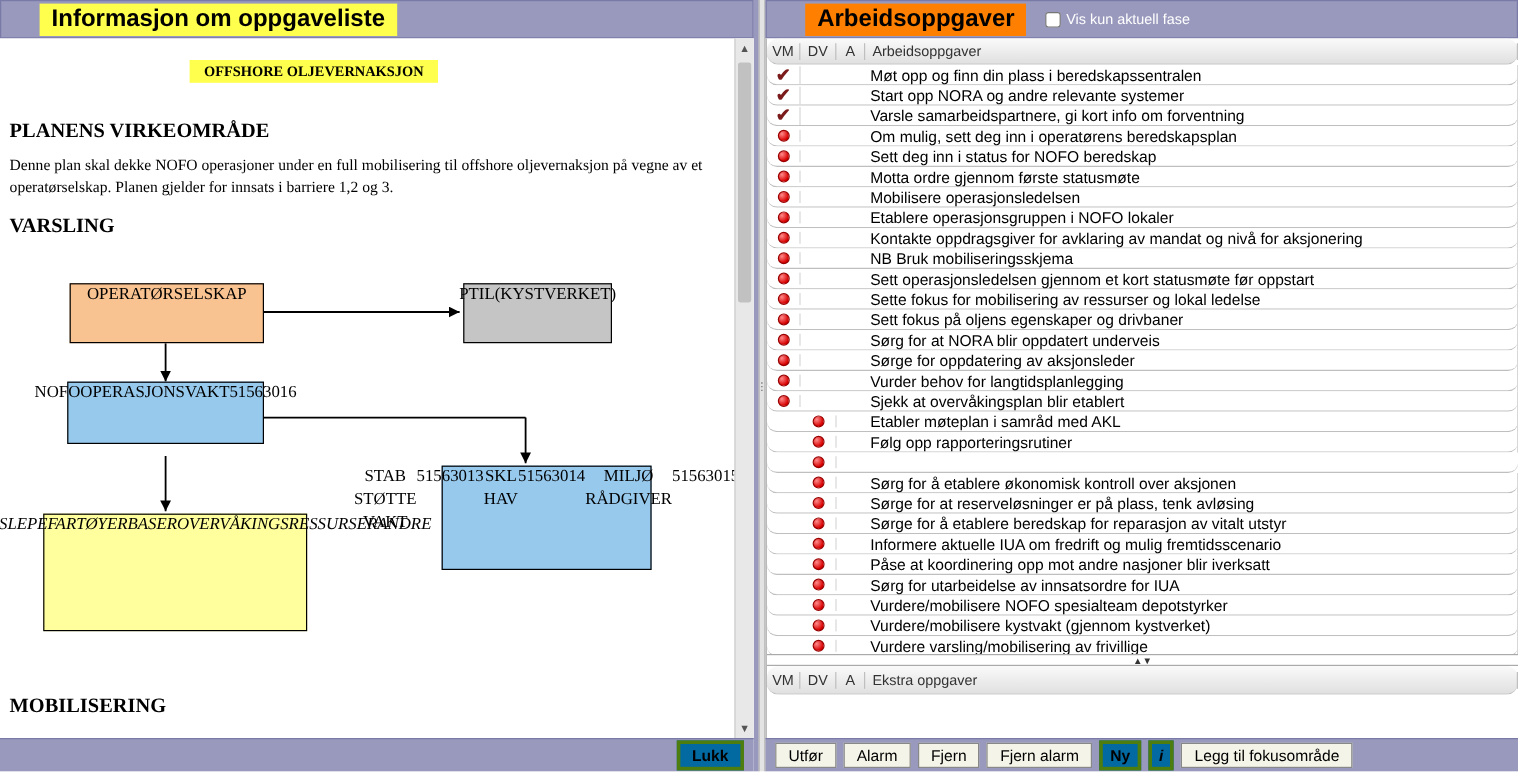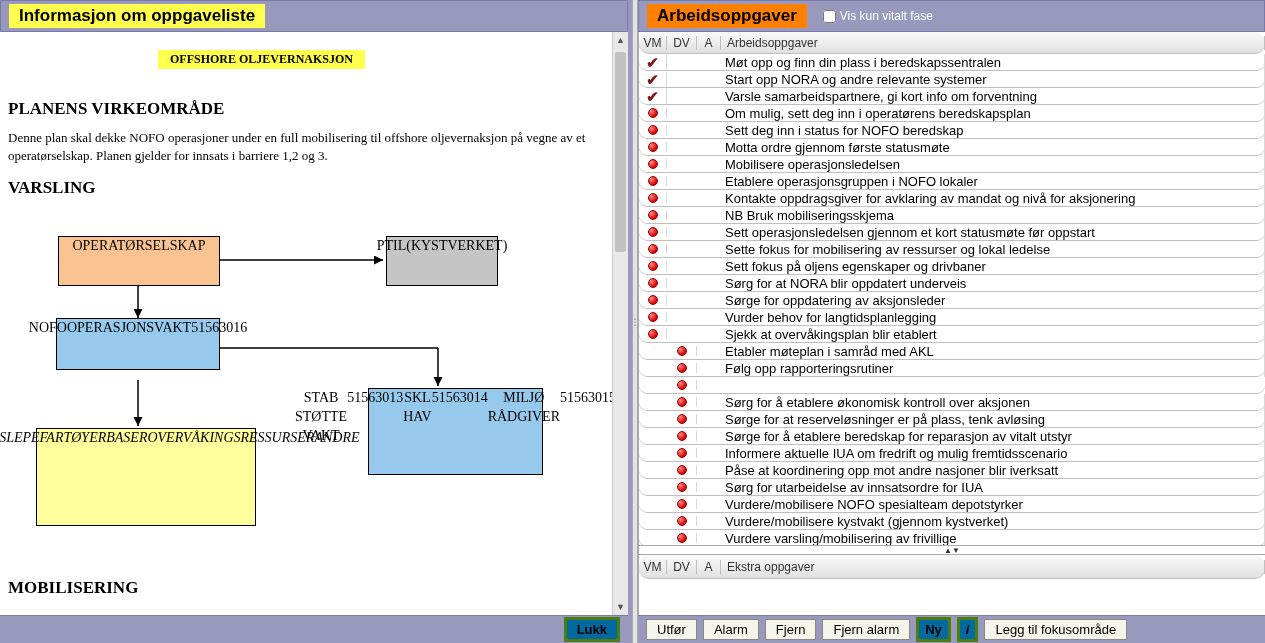--- a/index.html
+++ b/index.html
@@ -30,23 +30,24 @@
     height: 32px;
     display: flex;
     align-items: center;
     padding: 0 8px;
     border: 1px solid #7a7aa8;
   }
   .panel-title {
     background: #ffff4d;
     font-family: "Arial Black", Arial, sans-serif;
     font-weight: bold;
-    font-size: 17px;
+    font-size: 20px;
     padding: 2px 10px;
     color: #000;
+    margin-left: 24px;
   }
   .panel-title.orange {
     background: #ff8000;
     color: #000;
   }
   .left-body {
     flex: 1;
     overflow-y: auto;
     padding: 10px 20px 0 8px;
     background: #fff;
@@ -314,21 +315,21 @@
           <line x1="130" y1="68" x2="130" y2="100" stroke="#000" stroke-width="1.5" marker-end="url(#ah)"></line>
           <line x1="130" y1="162" x2="130" y2="208" stroke="#000" stroke-width="1.5" marker-end="url(#ah)"></line>
           <line x1="212" y1="130" x2="430" y2="130" stroke="#000" stroke-width="1.5"></line>
           <line x1="430" y1="130" x2="430" y2="168" stroke="#000" stroke-width="1.5" marker-end="url(#ah)"></line>
         </svg>
 
         <div class="box orange" style="left:50px; top:18px; width:162px; height:50px;">
           <div>OPERATØR</div>
           <div>SELSKAP</div>
         </div>
-        <div class="box gray" style="left:378px; top:18px; width:112px; height:50px;">
+        <div class="box gray" style="left:378px; top:18px; width:124px; height:50px;">
           <div>PTIL</div>
           <div>(KYSTVERKET)</div>
         </div>
         <div class="box blue" style="left:48px; top:100px; width:164px; height:52px;">
           <div>NOFO</div>
           <div>OPERASJONSVAKT</div>
           <div>51563016</div>
         </div>
         <div class="box blue" style="left:360px; top:170px; width:175px; height:87px;">
           <div>STAB STØTTE VAKT</div>
@@ -361,21 +362,21 @@
     </div>
   </div>
 
   <div class="vsplitter">⋮</div>
 
   <div class="right-panel">
     <div class="right-header">
       <span class="panel-title orange">Arbeidsoppgaver</span>
       <label class="cb-wrap">
         <input type="checkbox" style="">
-        <span>Vis kun vitalt fase</span>
+        <span>Vis kun aktuell fase</span>
       </label>
     </div>
 
     <div class="table-wrap">
       <div class="grid-header">
         <div class="cell vm">VM</div>
         <div class="cell dv">DV</div>
         <div class="cell a">A</div>
         <div class="cell task">Arbeidsoppgaver</div>
       </div>

